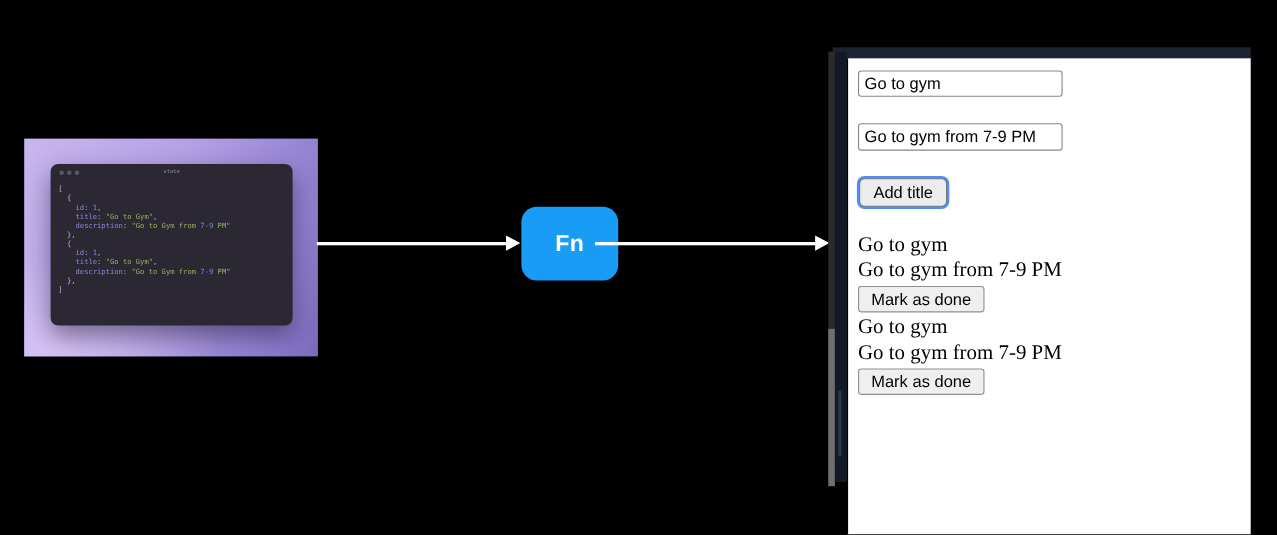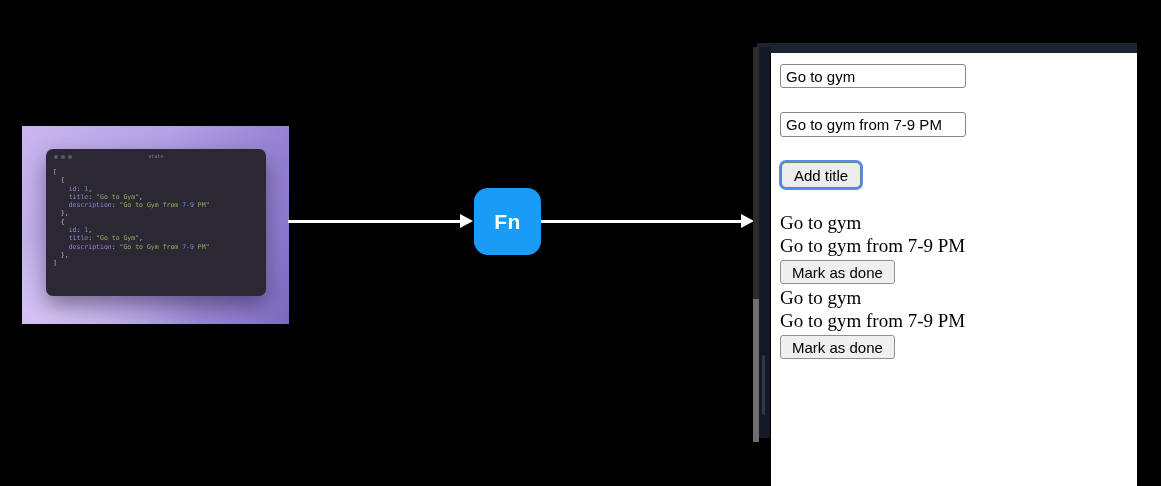--- a/index.html
+++ b/index.html
@@ -21,21 +21,21 @@
   .code{margin:0;padding:5px 4px 0 7px;font-family:"DejaVu Sans Mono",monospace;
     font-size:6.5px;line-height:8.3px;white-space:pre;}
 
   
   .arrow-line{position:absolute;height:3px;background:#fff;top:220px;}
   .arrow-head{position:absolute;top:214px;width:0;height:0;
     border-top:7px solid transparent;border-bottom:7px solid transparent;
     border-left:13px solid #fff;}
 
   
-  .fn-node{position:absolute;left:474px;top:188px;width:67px;height:67px;
+  .fn-node{position:absolute;left:474px;top:188px;width:88px;height:67px;
     background:#189cf6;border-radius:14px;display:flex;align-items:center;
     justify-content:center;color:#fff;font-size:21px;font-weight:600;
     letter-spacing:.5px;}
 
   
   .browser-panel{position:absolute;left:753px;top:43px;width:384px;height:395px;}
   .panel-topbar{position:absolute;left:4px;top:0;width:380px;height:10px;background:#1d2431;}
   .scroll-track{position:absolute;left:0;top:4px;width:6px;height:391px;background:#2b2b2b;}
   .scroll-thumb{position:absolute;left:0;top:252px;width:6px;height:143px;background:#6f6f6f;}
   .navy-strip{position:absolute;left:6px;top:4px;width:11px;height:391px;background:#141a25;}

